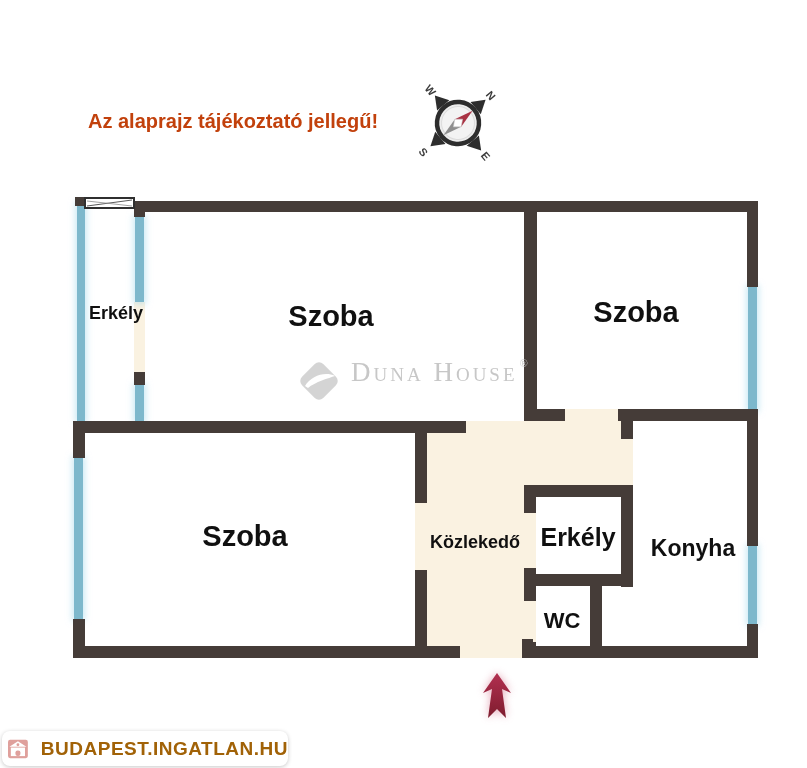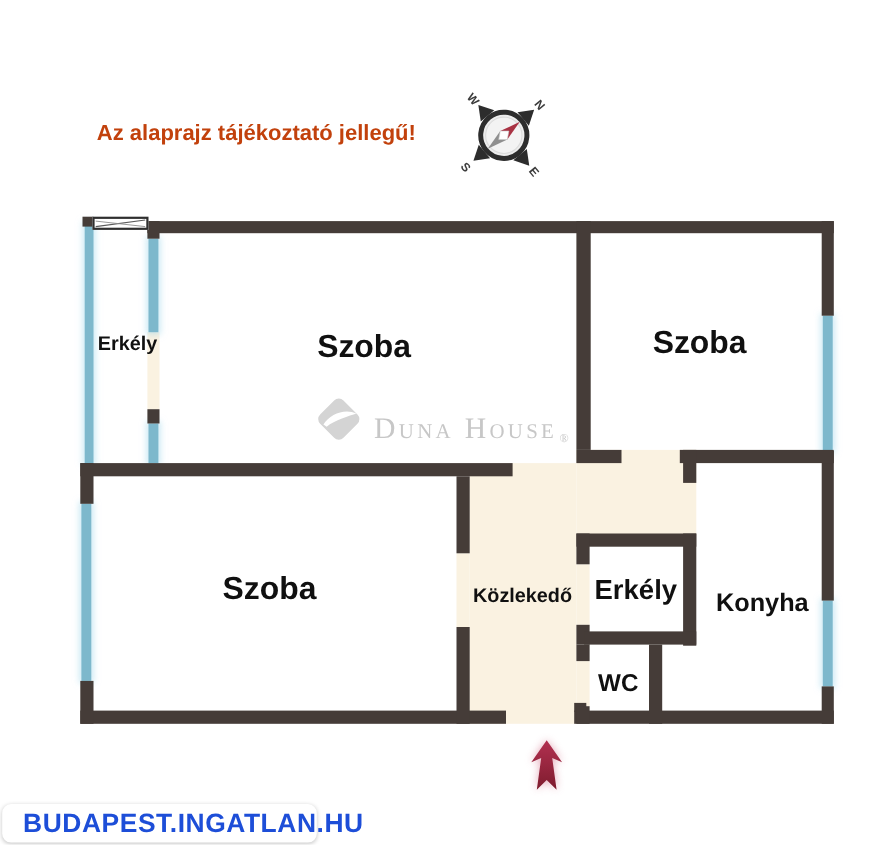--- a/index.html
+++ b/index.html
@@ -6,27 +6,27 @@
   body{width:807px;height:768px;position:relative;overflow:hidden;
        font-family:"Liberation Sans", sans-serif;}
   .plan{position:absolute;left:0;top:0;width:807px;height:768px;}
   .w{position:absolute;background:#453C38;}
   .win{position:absolute;background:#7DB8CC;box-shadow:0 0 6px 2px rgba(160,215,235,.55);}
   .cr{position:absolute;background:#FAF2E1;}
   .lbl{position:absolute;transform:translate(-50%,-50%);font-weight:bold;color:#101010;white-space:nowrap;}
   .disclaimer{position:absolute;left:88px;top:110px;font-size:20px;font-weight:bold;color:#c2410c;}
   .railing{position:absolute;left:84px;top:197px;width:51px;height:12px;background:#ffffff;
            border:2px solid #2f2f2f;box-sizing:border-box;}
-  .dh{position:absolute;left:284px;top:357px;display:flex;align-items:flex-end;}
+  .dh{position:absolute;left:295px;top:357px;display:flex;align-items:flex-start;}
   .dh-text{font-family:"Liberation Serif", serif;font-variant:small-caps;font-size:27px;
            letter-spacing:3px;color:#c7c7c7;margin-left:8px;font-weight:500;}
   .dh-reg{font-size:11px;color:#c7c7c7;vertical-align:super;margin-left:2px;font-family:"Liberation Serif", serif;}
   .ibar{position:absolute;left:2px;top:731px;width:286px;height:35px;background:#ffffff;
         border-radius:8px;box-shadow:0 1px 4px rgba(0,0,0,.22);display:flex;align-items:center;}
-  .ibar-text{font-size:24px;font-weight:bold;color:#1d4ed8;letter-spacing:.5px;margin-left:13px;}
+  .ibar-text{font-size:19px;font-weight:bold;color:#a16207;letter-spacing:.5px;margin-left:13px;}
   svg{display:block;}
 </style>
 </head>
 <body>
 
 <div class="plan">
 
   <div class="disclaimer">Az alaprajz tájékoztató jellegű!</div>
 
   <div style="position:absolute;left:408px;top:73px;width:100px;height:100px;">

